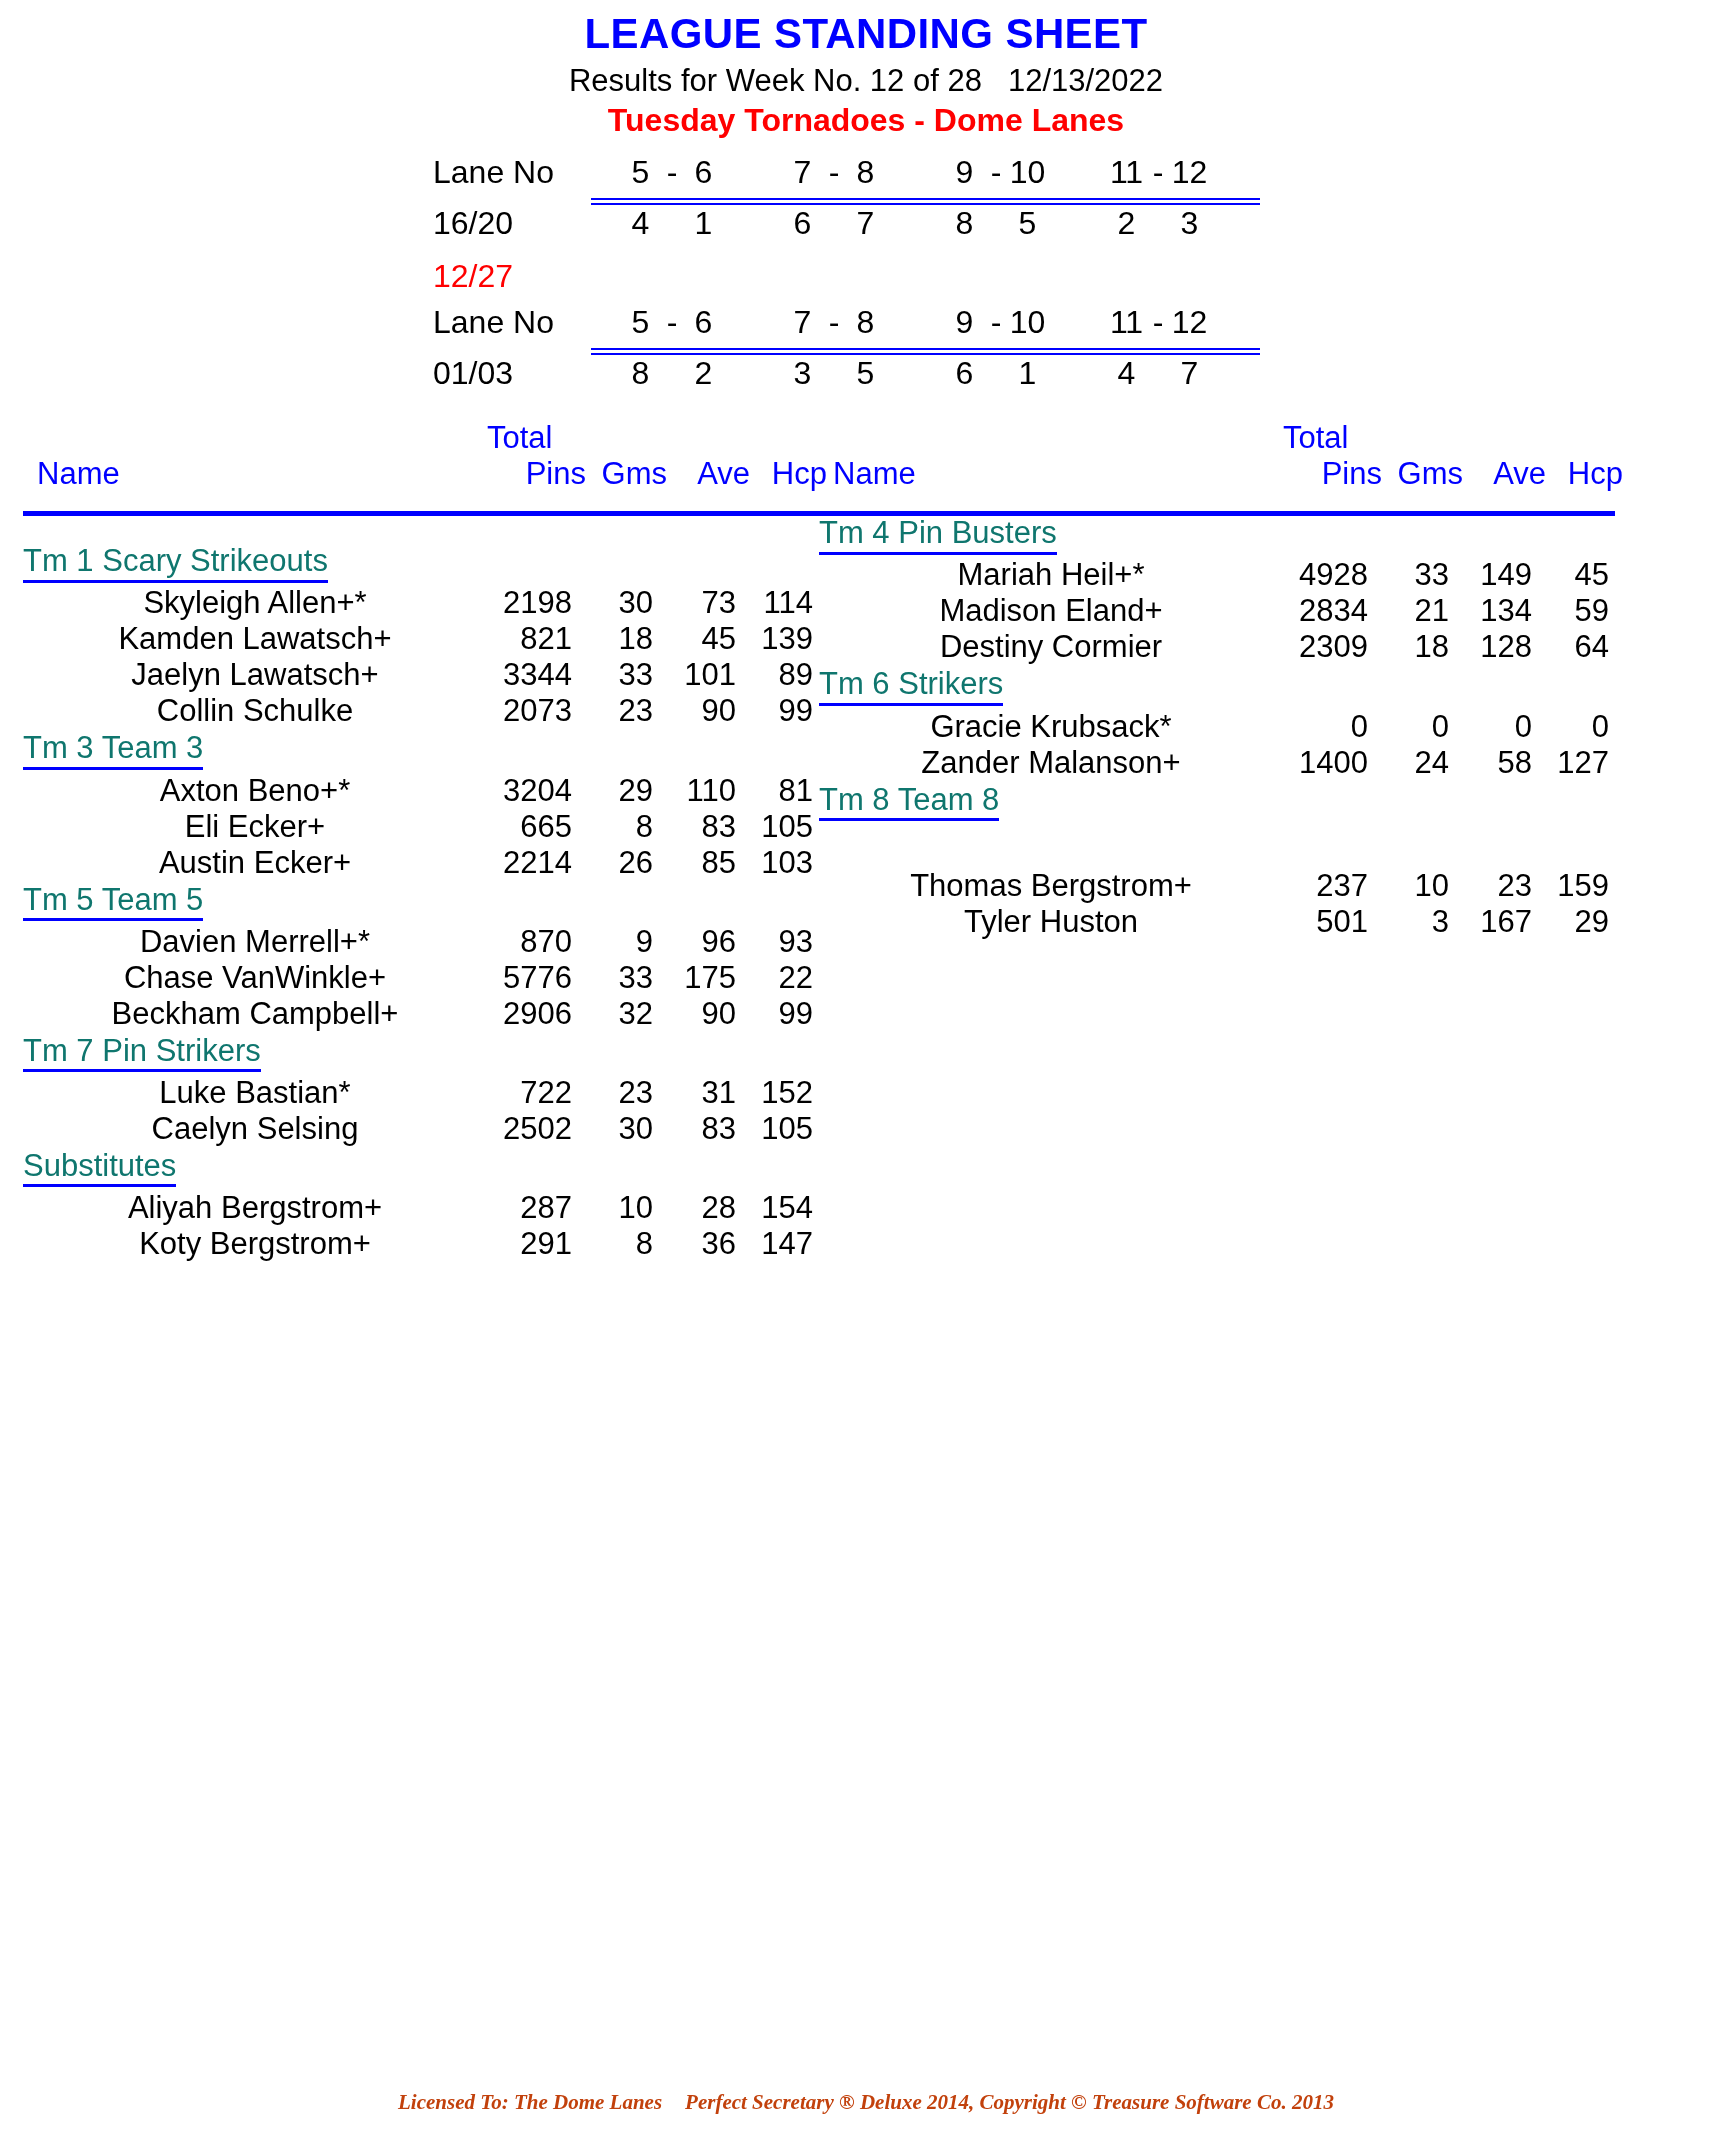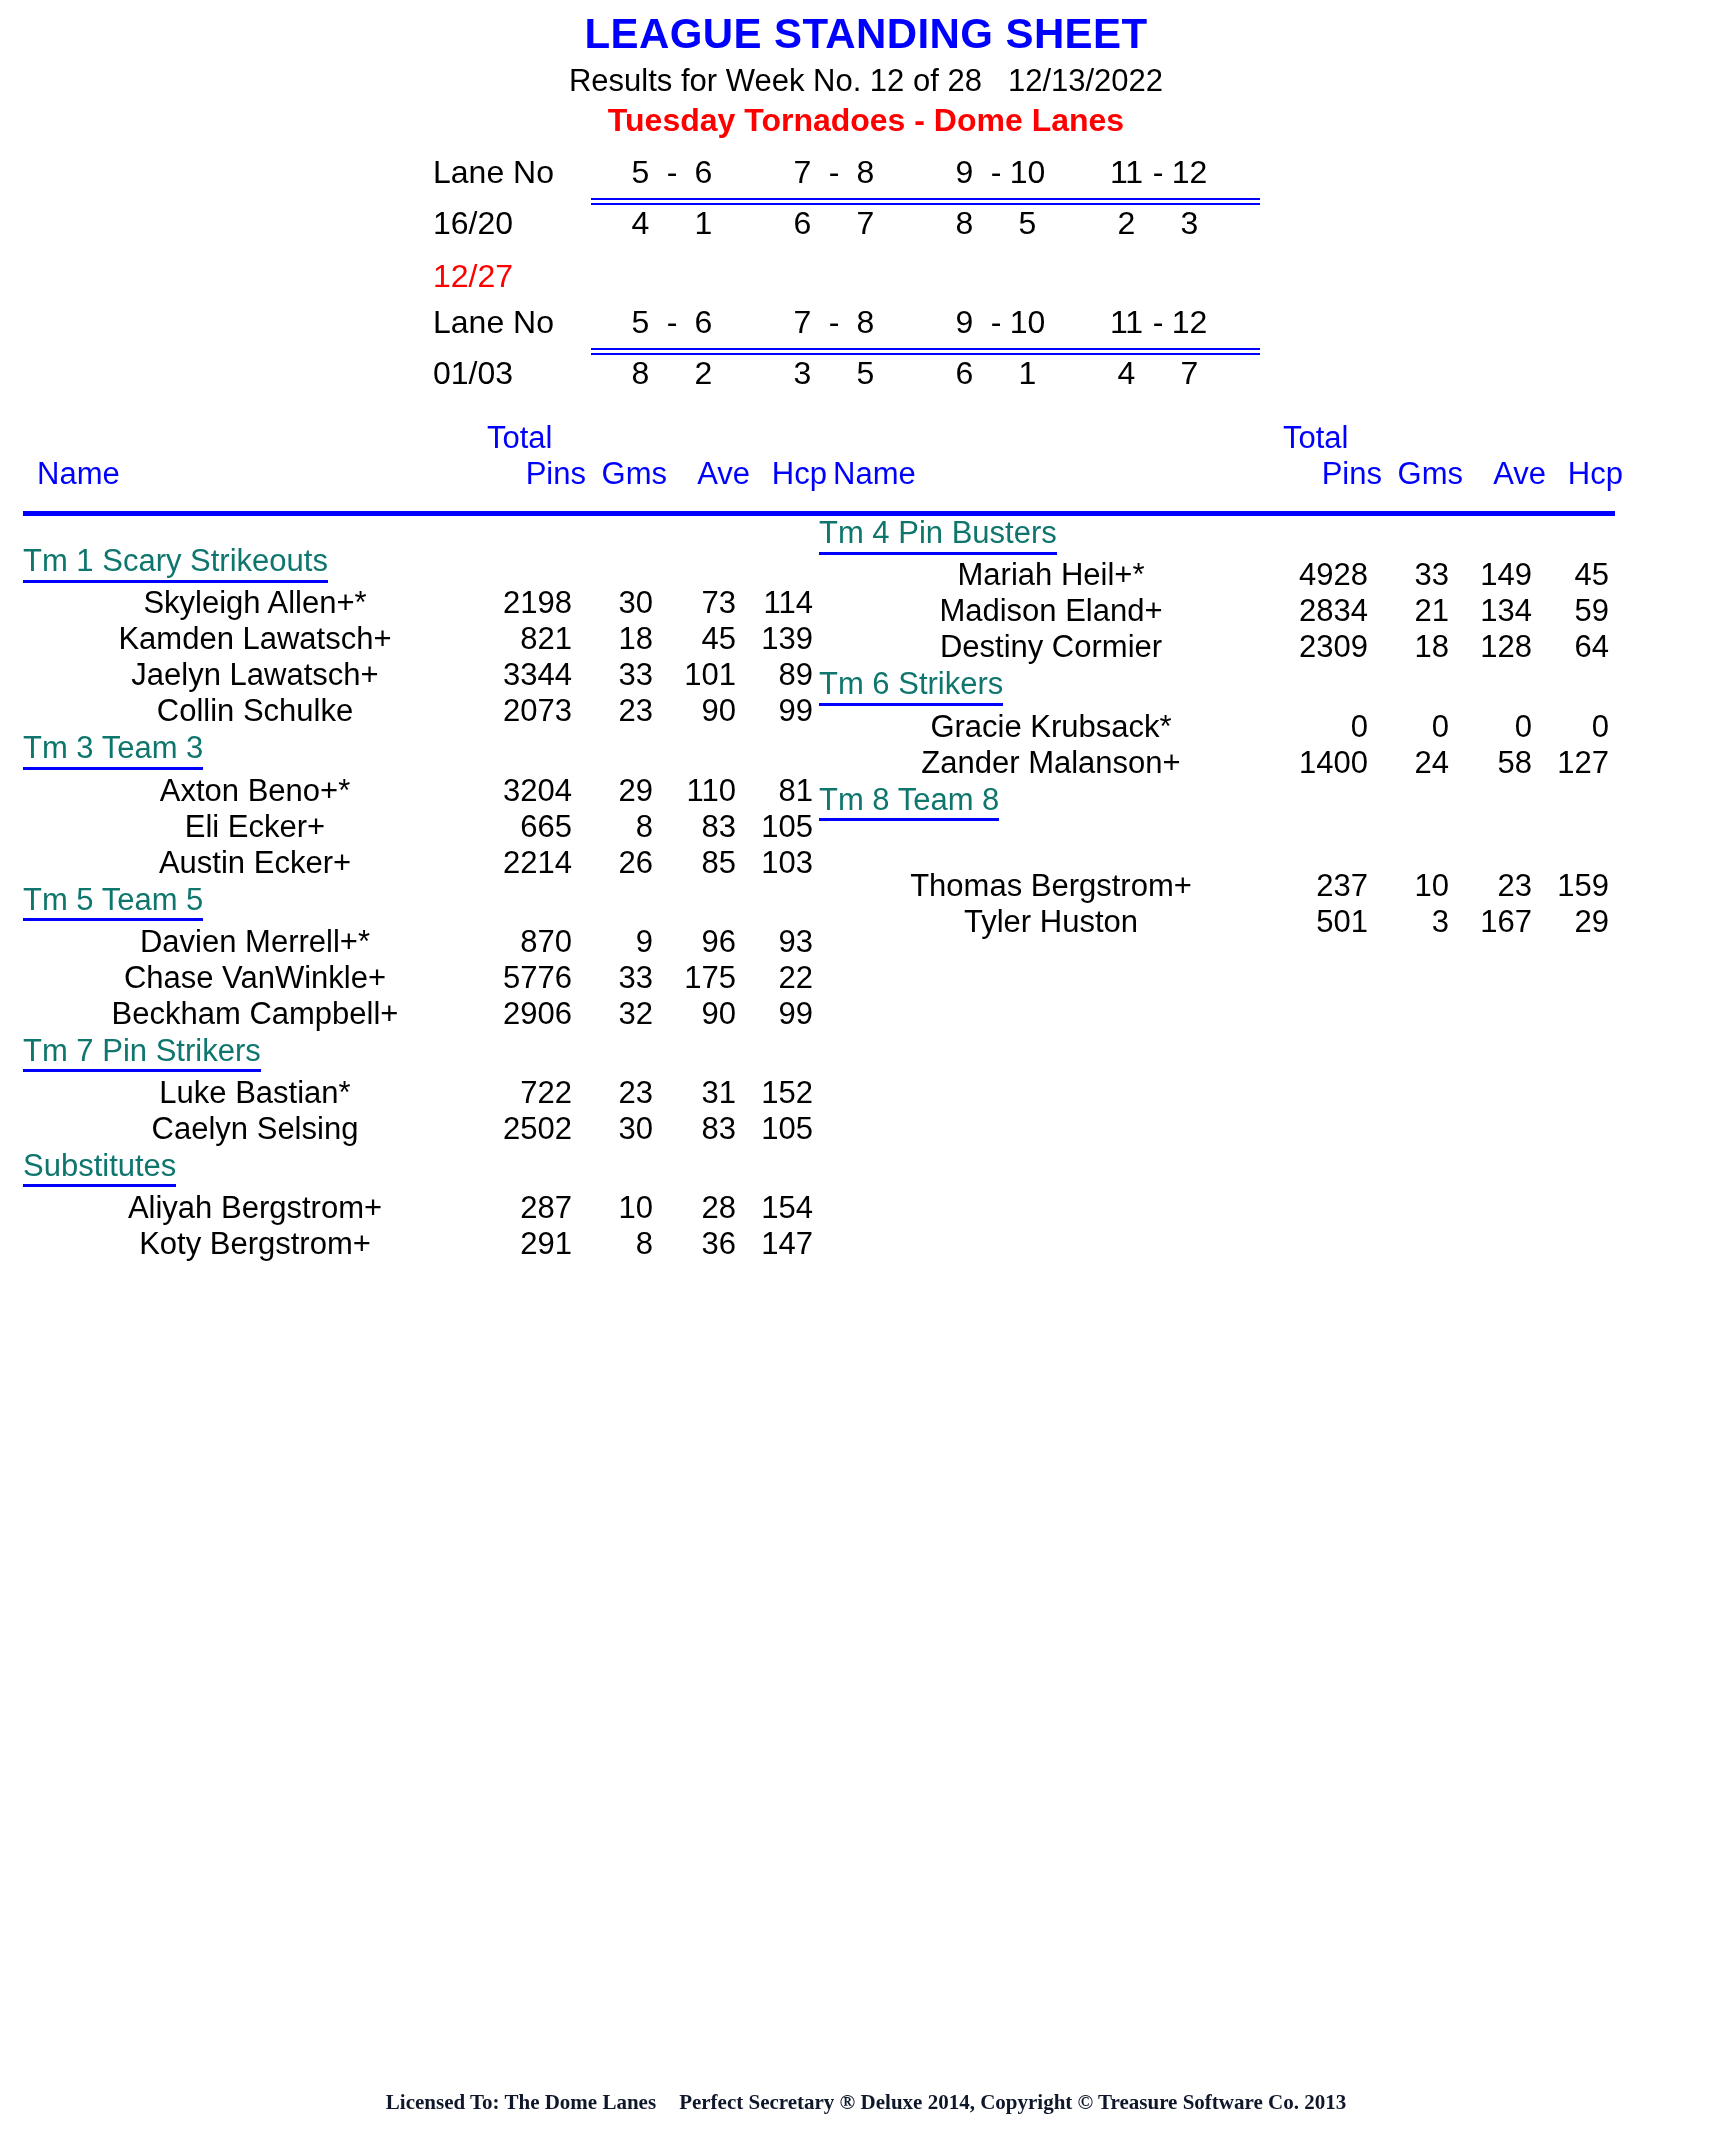--- a/index.html
+++ b/index.html
@@ -148,22 +148,23 @@
 
   .empty-block { min-height: 0.8px; }
 
   
   .footer {
     position: absolute;
     left: 0;
     bottom: 14px;
     width: 100%;
     text-align: center;
-    color: #0f172a;
+    color: #c2410c;
     font-family: "Liberation Serif", serif;
+    font-style: italic;
     font-weight: bold;
     font-size: 21px;
   }
   .footer .sep { display: inline-block; width: 23px; }
 </style>
 </head>
 <body>
 
 <div class="doc-header">
   <div class="doc-title">LEAGUE STANDING SHEET</div>

